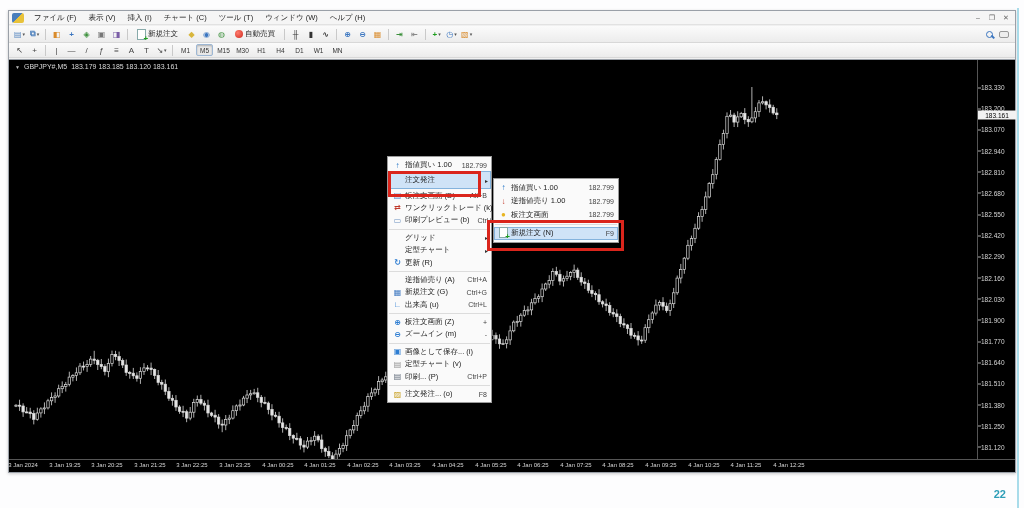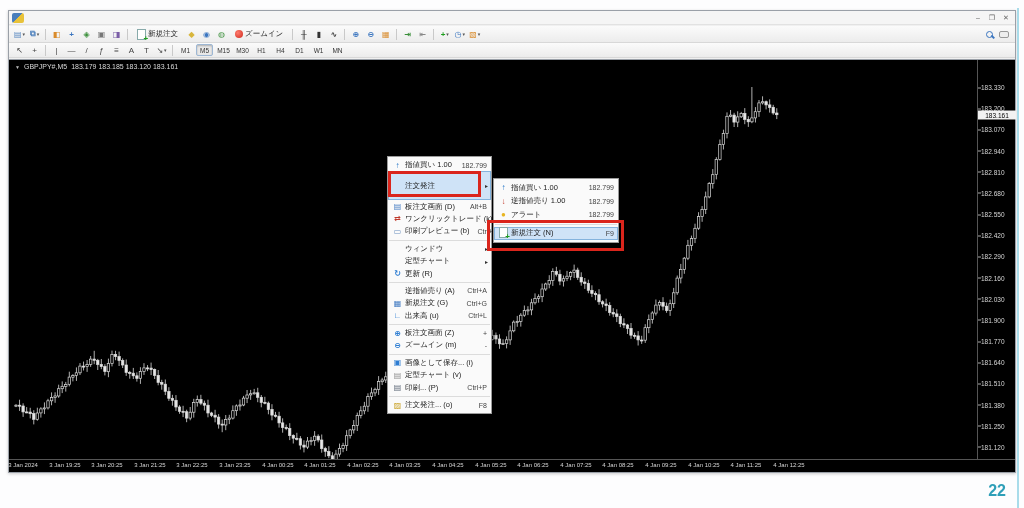--- a/index.html
+++ b/index.html
@@ -1,19 +1,19 @@
 <!DOCTYPE html>
 <html><head>
 <meta charset="utf-8">
 <style>
   html,body{margin:0;padding:0;background:#fff;}
   *{box-sizing:border-box;font-family:"Liberation Sans","DejaVu Sans",sans-serif;}
   .slide{position:relative;width:1024px;height:508px;background:#fdfdfe;overflow:hidden;}
   .edgeline{position:absolute;right:5px;top:8px;bottom:0;width:2px;background:#a9dcea;}
-  .pageno{position:absolute;right:18px;bottom:8px;color:#2f9fb8;font-size:16px;font-weight:bold;}
+  .pageno{position:absolute;right:18px;bottom:8px;color:#2f9fb8;font-size:11px;font-weight:bold;}
 
   .mt4{position:absolute;left:8px;top:10px;width:1008px;height:463px;background:#f0f0f0;border:1px solid #9aa0a8;box-shadow:0 1px 3px rgba(0,0,0,.2);}
   
   .menubar{position:absolute;left:0;top:0;right:0;height:14px;background:#f5f5f5;border-bottom:1px solid #e2e2e2;display:flex;align-items:center;font-size:7.5px;color:#222;}
   .mb-logo{width:12px;height:10px;margin:0 4px 0 3px;background:linear-gradient(135deg,#4a7ebb 50%,#e8c23a 50%);border-radius:2px;}
   .mb-item{padding:1px 6px;cursor:default;}
   .mb-controls{margin-left:auto;display:flex;gap:4px;padding-right:4px;color:#666;font-size:7px;}
   .mb-controls span{width:10px;text-align:center;}
   
   .tb{position:absolute;left:0;right:0;display:flex;align-items:center;background:linear-gradient(#fbfbfb,#ececec);border-bottom:1px solid #d8d8d8;}
@@ -55,20 +55,29 @@
   .redbox{position:absolute;border:3px solid #da251c;z-index:30;pointer-events:none;}
 </style>
 </head>
 <body>
 
 <div class="slide">
   <div class="mt4">
 
     <div class="menubar">
       <span class="mb-logo"></span>
+      <span id="mb-items" style="display:flex">
+          <span class="mb-item">ファイル (F)</span>
+          <span class="mb-item">表示 (V)</span>
+          <span class="mb-item">挿入 (I)</span>
+          <span class="mb-item">チャート (C)</span>
+          <span class="mb-item">ツール (T)</span>
+          <span class="mb-item">ウィンドウ (W)</span>
+          <span class="mb-item">ヘルプ (H)</span>
+        </span>
       <span class="mb-controls" id="mb-controls">
           <span>–</span>
           <span>❐</span>
           <span>✕</span>
         </span>
     </div>
 
     <div class="tb tb1" id="tb1">
       <span class="tbtn">
           <span style="color: rgb(74, 126, 187); font-weight: bold;">▤</span>
@@ -103,21 +112,21 @@
           <span style="color: rgb(216, 182, 60); font-weight: bold;">◆</span>
         </span>
         <span class="tbtn">
           <span style="color: rgb(59, 118, 192); font-weight: bold;">◉</span>
         </span>
         <span class="tbtn">
           <span style="color: rgb(58, 143, 58); font-weight: bold;">◍</span>
         </span>
         <span class="tbtn textbtn">
           <span class="reddot"></span>
-          <span>ズームイン</span>
+          <span>自動売買</span>
         </span>
         <span class="tbsep"></span>
         <span class="tbtn">
           <span style="color: rgb(51, 51, 51); font-weight: bold;">╫</span>
         </span>
         <span class="tbtn">
           <span style="color: rgb(51, 51, 51); font-weight: bold;">▮</span>
         </span>
         <span class="tbtn">
           <span style="color: rgb(51, 51, 51); font-weight: bold;">∿</span>
@@ -665,21 +674,21 @@
           <div class="ttick" style="left: 780px;">4 Jan 12:25</div>
         </div>
     </div>
 
     <div class="ctx" id="ctxmenu" style="left:378px;top:145px;width:105px;">
         <div class="ctx-item" style="height: 12.4px;">
           <span class="ctx-icon" style="color: rgb(26, 111, 196); font-weight: bold;">↑</span>
           <span class="ctx-label">指値買い 1.00</span>
           <span class="ctx-right">182.799</span>
         </div>
-        <div class="ctx-item sel" style="height: 29px;">
+        <div class="ctx-item sel" style="height: 18px;">
           <span class="ctx-icon"></span>
           <span class="ctx-label">注文発注</span>
           <span class="ctx-arrow">▸</span>
         </div>
         <div class="ctx-item" style="height: 12.4px;">
           <span class="ctx-icon" style="color: rgb(59, 118, 192); font-weight: bold;">▤</span>
           <span class="ctx-label">板注文画面 (D)</span>
           <span class="ctx-right">Alt+B</span>
         </div>
         <div class="ctx-item" style="height: 12.4px;">
@@ -688,21 +697,21 @@
           <span class="ctx-right">Alt+T</span>
         </div>
         <div class="ctx-item" style="height: 12.4px;">
           <span class="ctx-icon" style="color: rgb(106, 143, 191); font-weight: bold;">▭</span>
           <span class="ctx-label">印刷プレビュー (b)</span>
           <span class="ctx-right">Ctrl+B</span>
         </div>
         <div class="ctx-sep"></div>
         <div class="ctx-item" style="height: 12.4px;">
           <span class="ctx-icon"></span>
-          <span class="ctx-label">ウィンドウ</span>
+          <span class="ctx-label">グリッド</span>
           <span class="ctx-arrow">▸</span>
         </div>
         <div class="ctx-item" style="height: 12.4px;">
           <span class="ctx-icon"></span>
           <span class="ctx-label">定型チャート</span>
           <span class="ctx-arrow">▸</span>
         </div>
         <div class="ctx-item" style="height: 12.4px;">
           <span class="ctx-icon" style="color: rgb(45, 125, 210); font-weight: bold;">↻</span>
           <span class="ctx-label">更新 (R)</span>
@@ -761,21 +770,21 @@
           <span class="ctx-label">指値買い 1.00</span>
           <span class="ctx-right">182.799</span>
         </div>
         <div class="ctx-item" style="height: 13.5px;">
           <span class="ctx-icon" style="color: rgb(192, 57, 43); font-weight: bold;">↓</span>
           <span class="ctx-label">逆指値売り 1.00</span>
           <span class="ctx-right">182.799</span>
         </div>
         <div class="ctx-item" style="height: 13.5px;">
           <span class="ctx-icon" style="color: rgb(232, 181, 34); font-weight: bold;">●</span>
-          <span class="ctx-label">アラート</span>
+          <span class="ctx-label">板注文画面</span>
           <span class="ctx-right">182.799</span>
         </div>
         <div class="ctx-sep"></div>
         <div class="ctx-item sel" style="height: 13.5px;">
           <span class="ctx-icon"><span class="doc-plus"></span></span>
           <span class="ctx-label">新規注文 (N)</span>
           <span class="ctx-right">F9</span>
         </div>
       </div>
 

